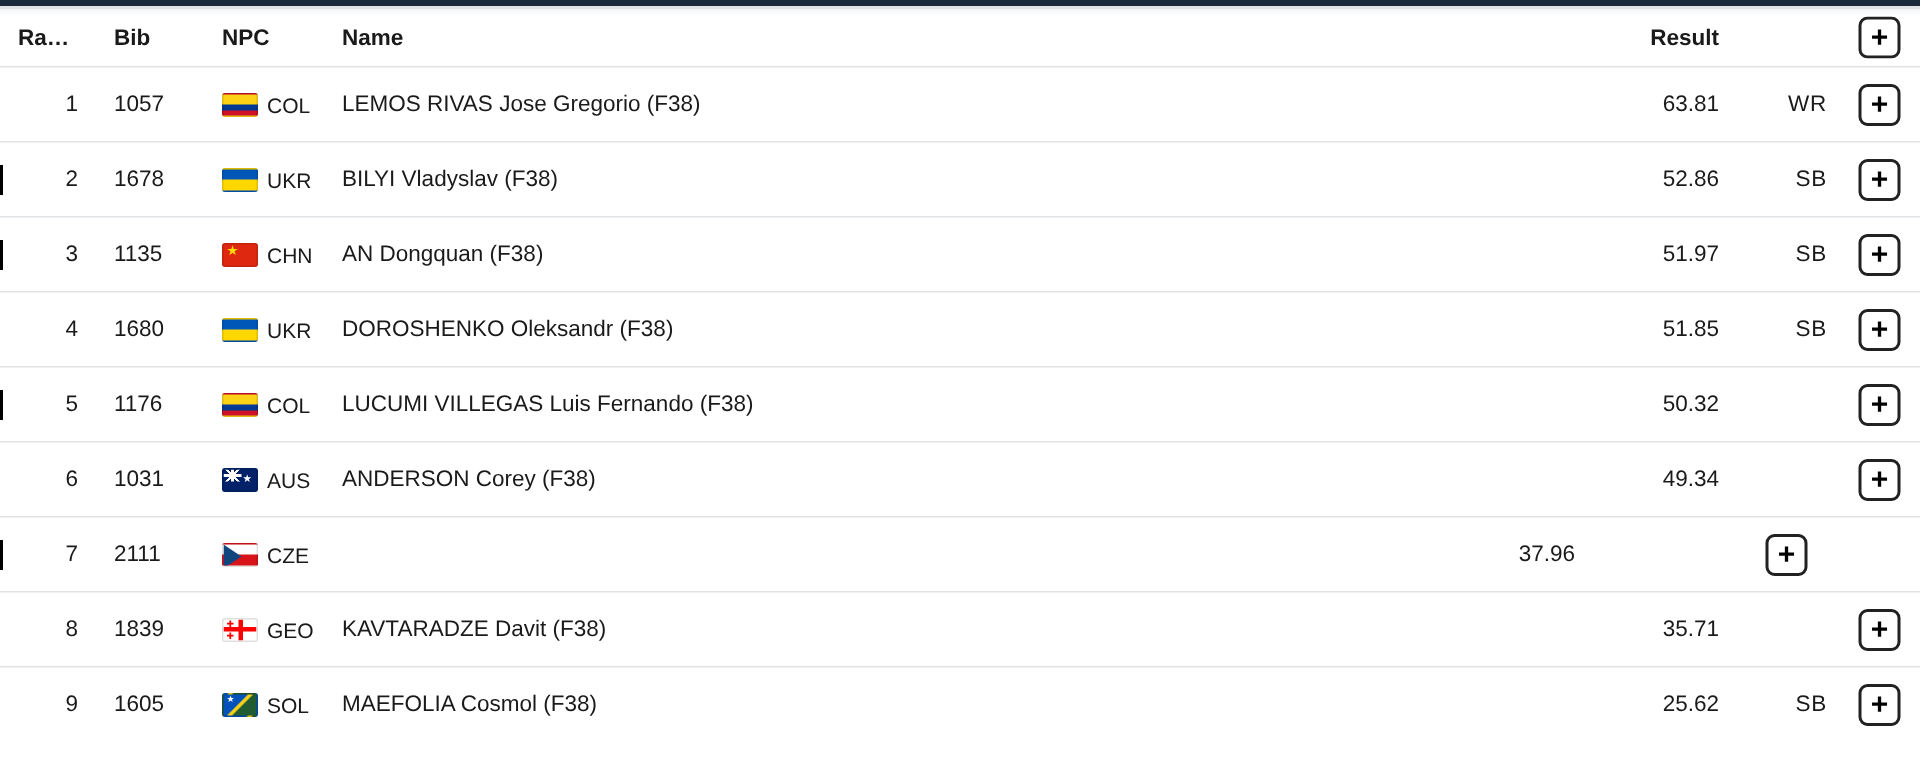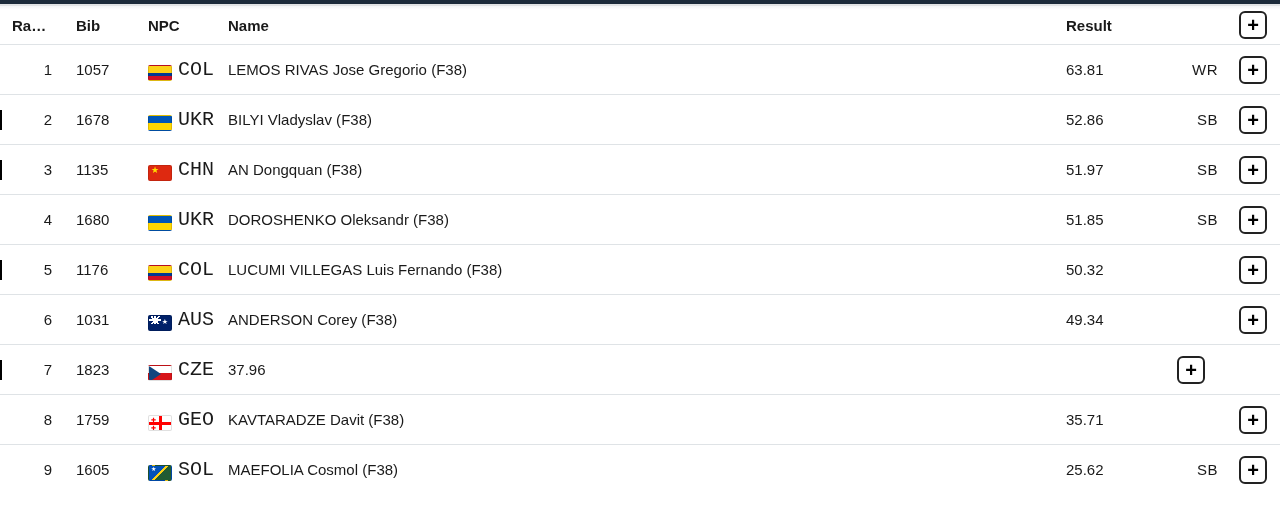--- a/index.html
+++ b/index.html
@@ -40,33 +40,33 @@
     border-top: none;
     font-weight: 700;
     height: 38px;
   }
   .row.header .cell { font-weight: 700; }
   .cell { padding: 0 6px; white-space: nowrap; overflow: hidden; text-overflow: ellipsis; }
   .c-rank   { text-align: right; padding-right: 18px; }
   .c-bib    { text-align: left; padding-right: 10px; }
   .c-npc    { display:flex; align-items:flex-end; gap:6px; }
   .c-name   { }
-  .c-result { padding-right: 10px; }
+  .c-result { text-align: right; padding-right: 10px; }
   .c-rec    { text-align: right; padding-right: 8px; }
   .c-plus   { display:flex; align-items:center; justify-content:center; }
 
   .sort-arrow { font-size: 13px; margin-left: 2px; color: var(--muted); }
 
   .flag {
     width: 24px; height: 16px; display:inline-block;
     border: 1px solid rgba(0,0,0,.12); border-radius: 2px;
     flex: 0 0 24px;
     overflow:hidden; position:relative;
   }
-  .code { font-size: 20px; font-family: Liberation Mono, monospace; }
+  .code { font-size: 14px; }
 
   .cls { border-bottom: 1px dotted #666; cursor: help; }
   .rec { border-bottom: 1px dotted #666; cursor: help; letter-spacing: .5px; }
 
   .plusbtn {
     width: 28px; height: 28px;
     border: 2px solid #222; border-radius: 6px;
     background: #fff;
     font-size: 20px; line-height: 24px; font-weight: 700;
     display:flex; align-items:center; justify-content:center;
@@ -232,36 +232,36 @@
         <div class="cell c-rec"></div>
         <div class="cell c-plus">
           <button class="plusbtn">
             <span>+</span>
           </button>
         </div>
       </div>
       <div class="row">
         <span class="tick"></span>
         <div class="cell c-rank">7</div>
-        <div class="cell c-bib">1823</div>
+        <div class="cell c-bib">2111</div>
         <div class="cell c-npc">
           <span class="flag flag-cze"></span>
           <span class="code">CZE</span>
         </div>
         <div class="cell c-result">37.96</div>
         <div class="cell c-rec"></div>
         <div class="cell c-plus">
           <button class="plusbtn">
             <span>+</span>
           </button>
         </div>
       </div>
       <div class="row">
         <div class="cell c-rank">8</div>
-        <div class="cell c-bib">1759</div>
+        <div class="cell c-bib">1839</div>
         <div class="cell c-npc">
           <span class="flag flag-geo"></span>
           <span class="code">GEO</span>
         </div>
         <div class="cell c-name"><span>KAVTARADZE Davit</span> (<span class="cls">F38</span>)</div>
         <div class="cell c-result">35.71</div>
         <div class="cell c-rec"></div>
         <div class="cell c-plus">
           <button class="plusbtn">
             <span>+</span>

